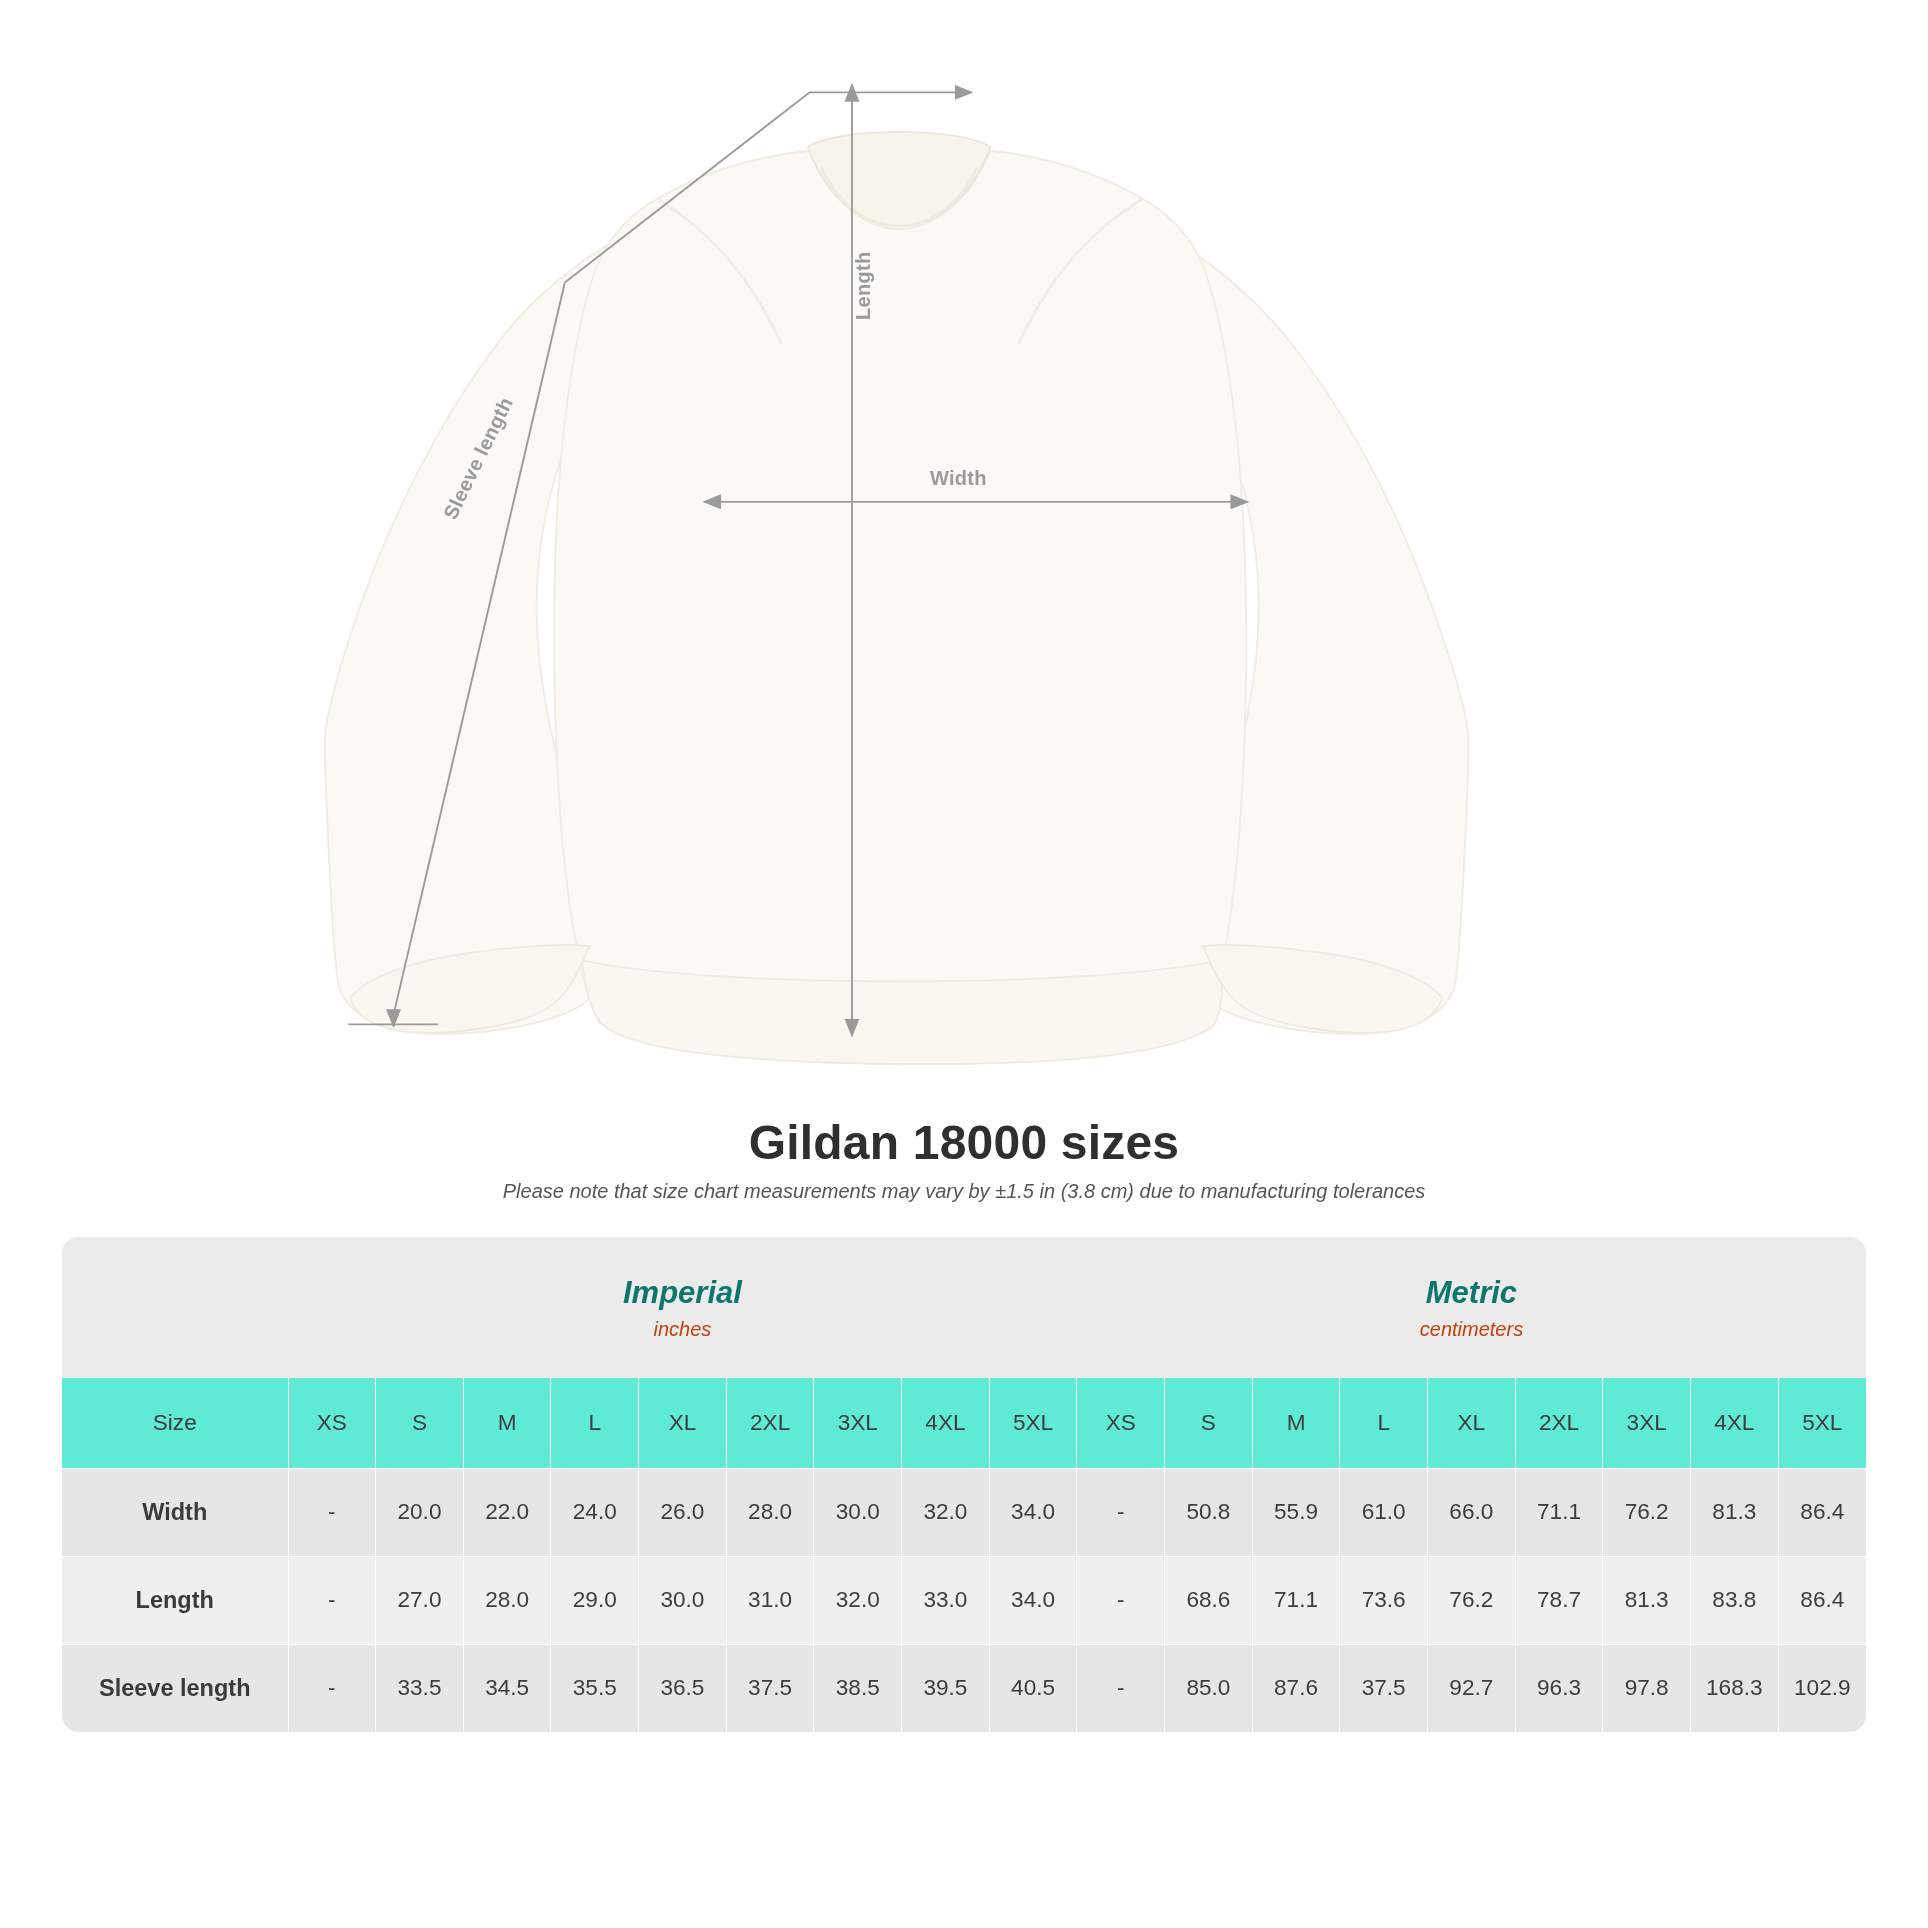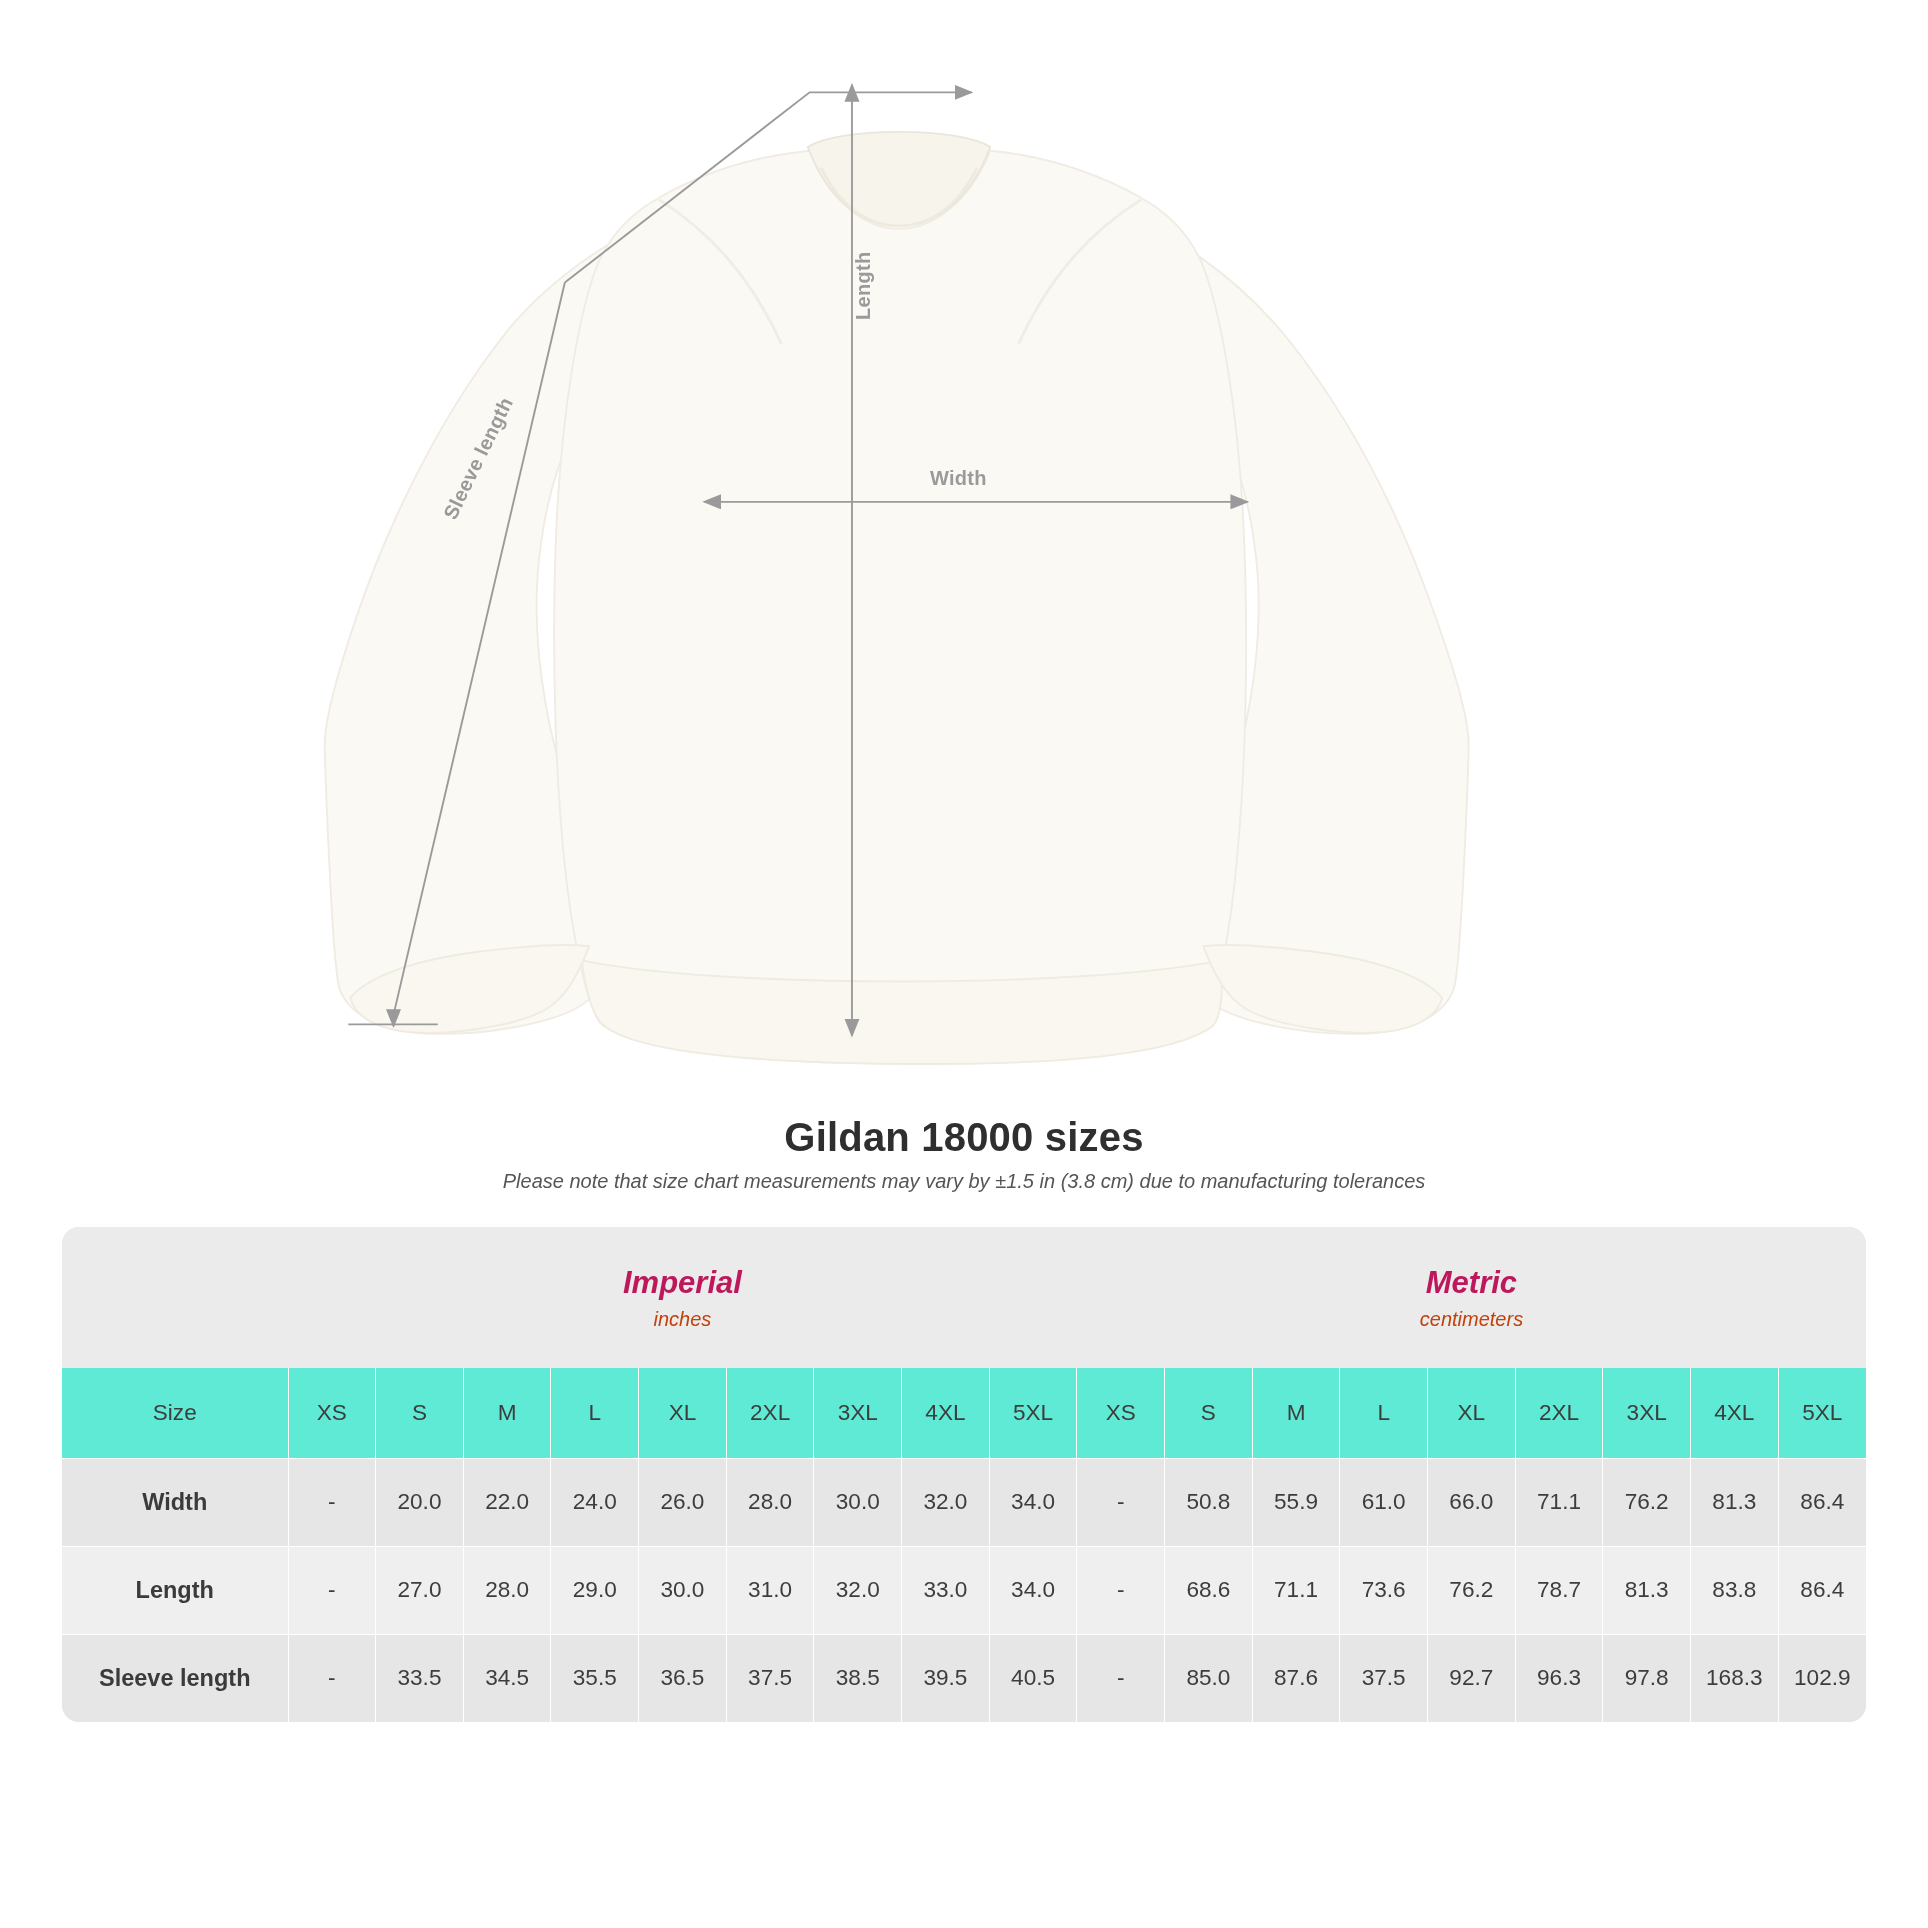--- a/index.html
+++ b/index.html
@@ -56,21 +56,21 @@
     transform: rotate(-64deg);
     transform-origin: left top;
   }
 
   
   .heading-block {
     text-align: center;
     margin-top: 3.8px;
   }
   .chart-title {
-    font-size: 40px;
+    font-size: 48px;
     font-weight: bold;
     color: #2f2f2f;
     margin: 0;
     letter-spacing: 0.2px;
   }
   .chart-note {
     font-size: 20px;
     font-style: italic;
     color: #555555;
     margin-top: 10px;
@@ -100,21 +100,21 @@
   
   .unit-row td {
     background: #ebebeb;
     height: 141px;
     padding-bottom: 5.6px;
   }
   .unit-title {
     font-size: 31px;
     font-weight: bold;
     font-style: italic;
-    color: #be185d;
+    color: #0f766e;
     line-height: 1.25;
   }
   .unit-sub {
     font-size: 20px;
     font-style: italic;
     color: #c2410c;
     margin-top: 5.6px;
   }
   
   .head-row td {

